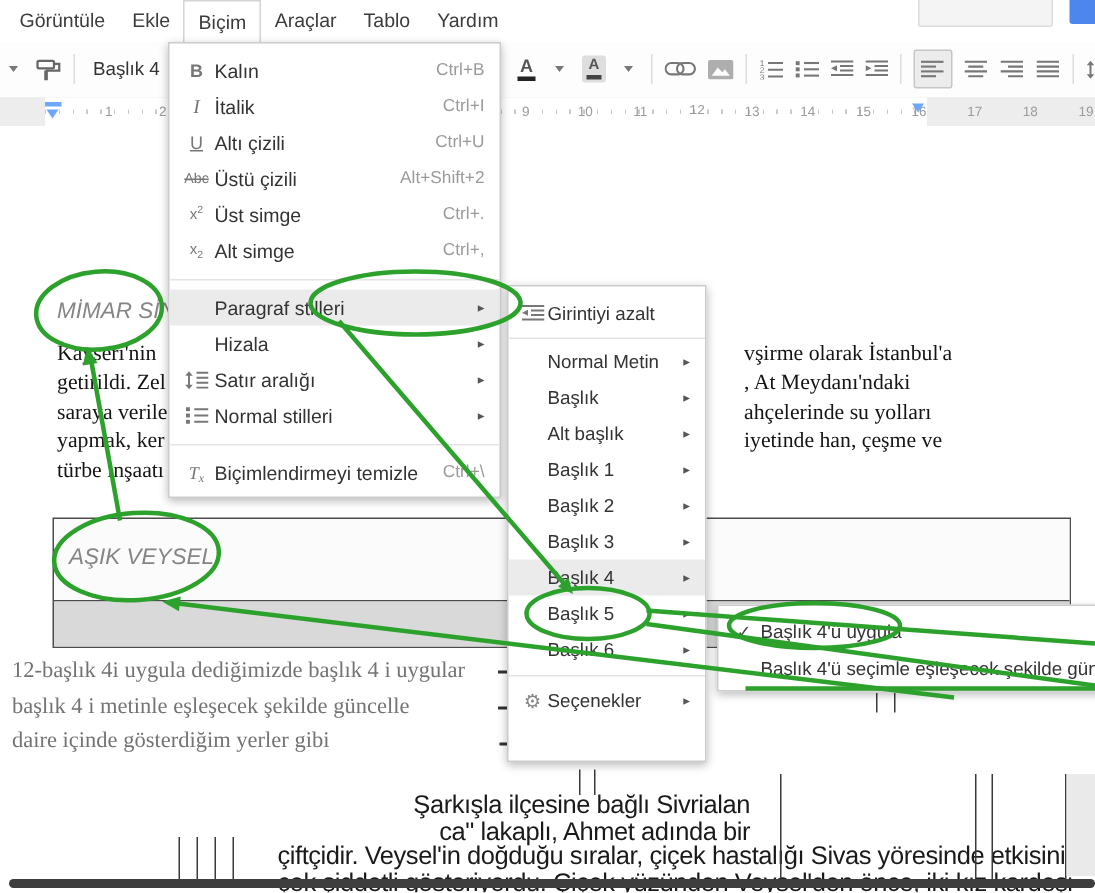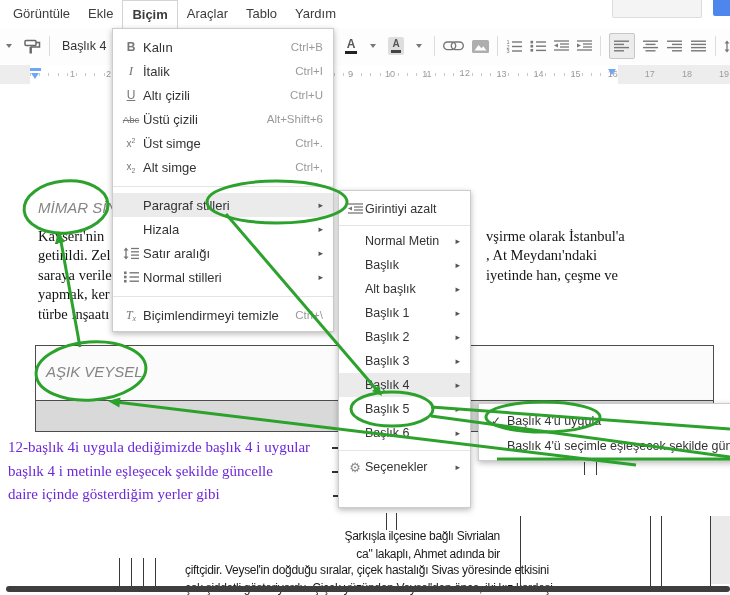--- a/index.html
+++ b/index.html
@@ -2,21 +2,21 @@
 <html><head>
 <meta charset="utf-8">
 <style>
   html,body{margin:0;padding:0;background:#fff;}
   #screen{position:relative;width:730px;height:595px;overflow:hidden;background:#fff;
           font-family:"Liberation Sans",sans-serif;-webkit-font-smoothing:antialiased;}
   
   .menubar{position:absolute;top:0;left:0;right:3px;height:28px;background:#fff;display:flex;
            align-items:flex-start;padding-left:4px;z-index:4;}
   .mb-item{padding:0 9px;font-size:13px;color:#3c3c3c;height:28px;line-height:28px;white-space:nowrap;}
-  .mb-item.open{border:1px solid #d4d4d4;border-bottom:none;box-sizing:border-box;background:#fff;font-weight:bold;}
+  .mb-item.open{border:1px solid #d4d4d4;border-bottom:none;box-sizing:border-box;background:#fff;}
   .mb-status{margin-left:14px;font-size:12.5px;color:#9e9e9e;white-space:nowrap;}
   .btn-comments{position:absolute;top:0;left:612px;width:88px;height:17px;background:#f4f4f4;
                 border:1px solid #dcdcdc;border-top:none;border-radius:0 0 2px 2px;z-index:5;}
   .btn-share{position:absolute;top:0;left:713px;width:26px;height:16px;background:#4d86ec;
              border-radius:0 0 2px 2px;z-index:5;}
   
   .toolbar{position:absolute;top:28px;left:0;right:0;height:37px;background:#fdfdfd;
            border-bottom:1px solid #e6e6e6;z-index:2;}
   .tb-left{position:absolute;left:0;top:0;height:36px;display:flex;align-items:center;gap:8px;padding-left:2px;}
   .tb-right{position:absolute;left:344px;top:0;height:36px;display:flex;align-items:center;gap:8px;}
@@ -38,22 +38,22 @@
      background-image:repeating-linear-gradient(90deg,#c9c9c9 0 1px,transparent 1px 9.2px);}
   .ruler-num{position:absolute;top:4px;font-size:9px;color:#9b9b9b;}
   .r-marker{position:absolute;width:0;height:0;border-left:4.5px solid transparent;
             border-right:4.5px solid transparent;border-top:6px solid #6fa7f8;}
   .r-bar{position:absolute;width:11px;height:3px;background:#6fa7f8;}
   
   .doc-heading{position:absolute;font-style:italic;font-size:15px;color:#858585;z-index:1;white-space:nowrap;}
   .serif-block{position:absolute;font-family:"Liberation Serif",serif;font-size:14.5px;
                line-height:19.4px;color:#141414;z-index:1;white-space:nowrap;}
   .notes-block{position:absolute;font-family:"Liberation Serif",serif;font-size:15px;
-               line-height:23.7px;color:#6d28d9;z-index:1;white-space:nowrap;}
-  .sans-small{position:absolute;font-size:12px;letter-spacing:-0.3px;line-height:17.5px;
+               line-height:23.7px;color:#737373;z-index:1;white-space:nowrap;}
+  .sans-small{position:absolute;font-size:17px;letter-spacing:-0.3px;line-height:17.5px;
               color:#1a1a1a;z-index:1;white-space:nowrap;}
   .vbox{position:absolute;left:35px;top:345px;width:677px;border:1px solid #4c4c4c;z-index:1;}
   .vbox-row1{height:54px;background:#fbfbfb;border-bottom:1px solid #4c4c4c;}
   .vbox-row2{height:30px;background:#d9d9d9;}
   .vline{position:absolute;width:1px;background:#3a3a3a;z-index:1;}
   .hdash{position:absolute;width:9px;height:2px;background:#333;z-index:1;}
   .gray-cell{position:absolute;left:711px;top:516px;width:19px;height:68px;background:#eaeaea;z-index:1;}
   .bottom-bar{position:absolute;left:6px;top:586px;width:724px;height:6px;background:#3e3e3e;
               border-radius:3px;z-index:3;}
   
@@ -276,23 +276,24 @@
   </div>
 
   <div class="doc-heading" style="left:38px;top:199px;">MİMAR SİNAN</div>
   <div class="serif-block" id="p-mimar-left" style="left:38px;top:227px;">
       <div>Kayseri'nin</div>
       <div>getirildi. Zel</div>
       <div>saraya verile</div>
       <div>yapmak, ker</div>
       <div>türbe inşaatı</div>
     </div>
-  <div class="serif-block" id="p-mimar-right" style="left:486px;top:227px;">
+  <div class="serif-block" id="p-mimar-right" style="left:496px;top:227px;">
       <div>vşirme olarak İstanbul'a</div>
       <div>, At Meydanı'ndaki</div>
+      <div>ahçelerinde su yolları</div>
       <div>iyetinde han, çeşme ve</div>
     </div>
 
   <div class="vbox">
     <div class="vbox-row1">
       <div class="doc-heading" style="left:10px;top:17px;position:relative;">AŞIK VEYSEL</div>
     </div>
     <div class="vbox-row2"></div>
   </div>
 
@@ -352,21 +353,21 @@
           <u style="font-size:12px;color:#777;">U</u>
         </span>
         <span class="m-label">Altı çizili</span>
         <span class="m-short">Ctrl+U</span>
       </div>
       <div class="m-row">
         <span class="m-ic">
           <s style="font-size:9.5px;color:#777;">Abc</s>
         </span>
         <span class="m-label">Üstü çizili</span>
-        <span class="m-short">Alt+Shift+6</span>
+        <span class="m-short">Alt+Shift+2</span>
       </div>
       <div class="m-row">
         <span class="m-ic">
           <span style="font-size:10px;color:#777;">x<sup style="font-size:7px;">2</sup></span>
         </span>
         <span class="m-label">Üst simge</span>
         <span class="m-short">Ctrl+.</span>
       </div>
       <div class="m-row">
         <span class="m-ic">

